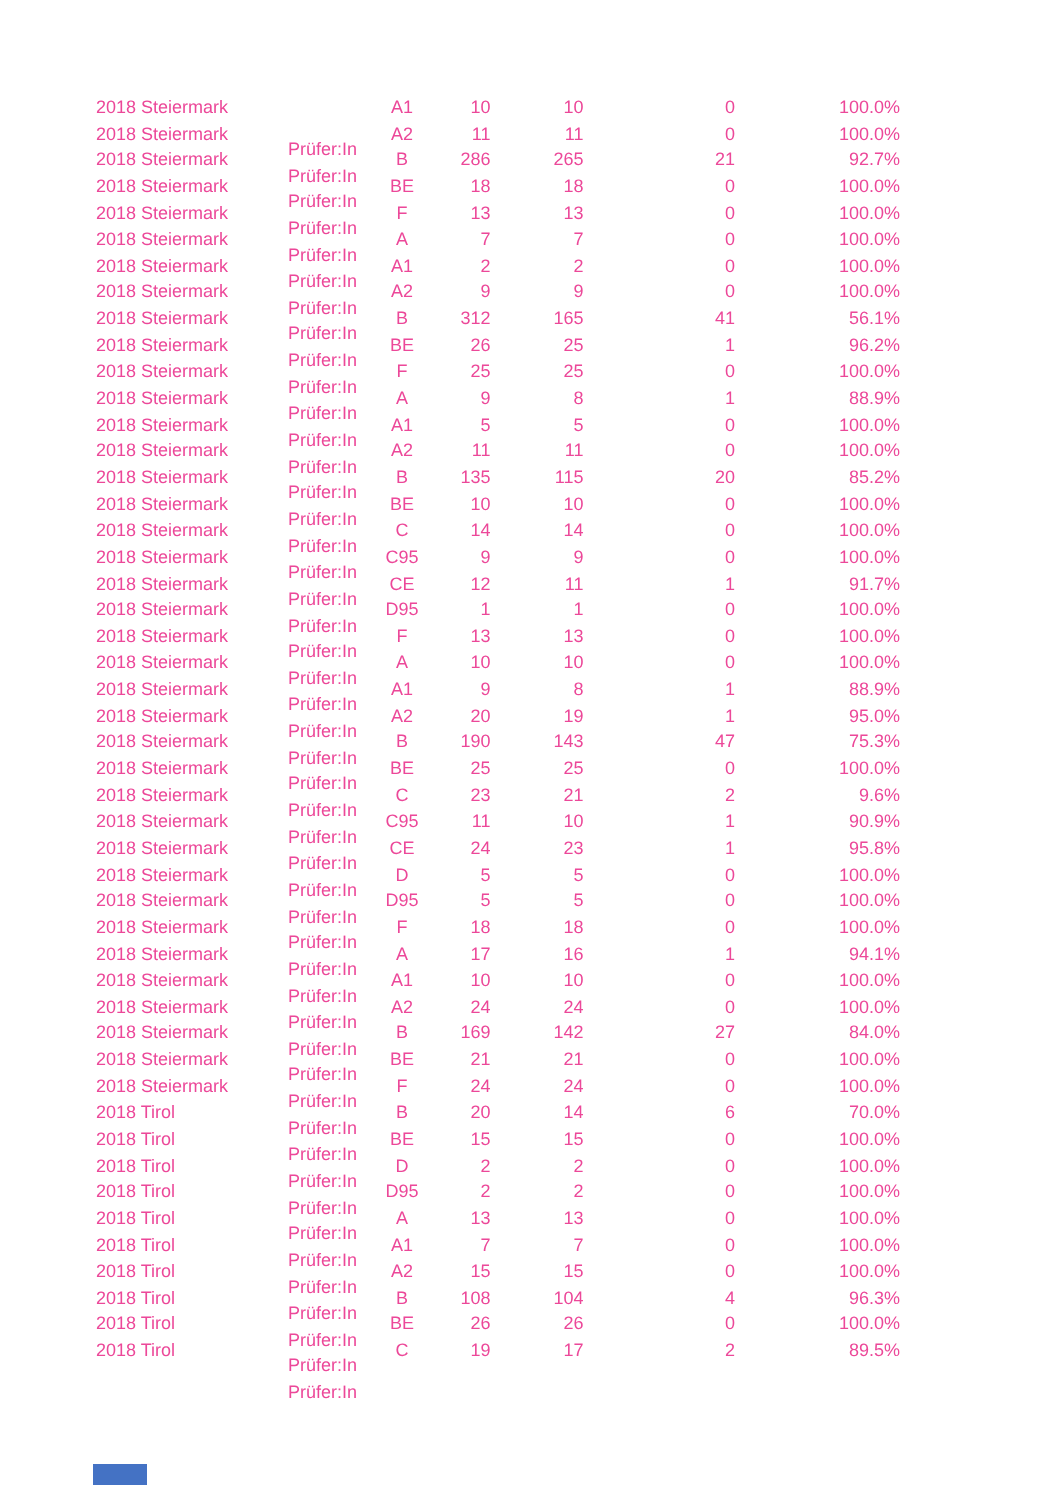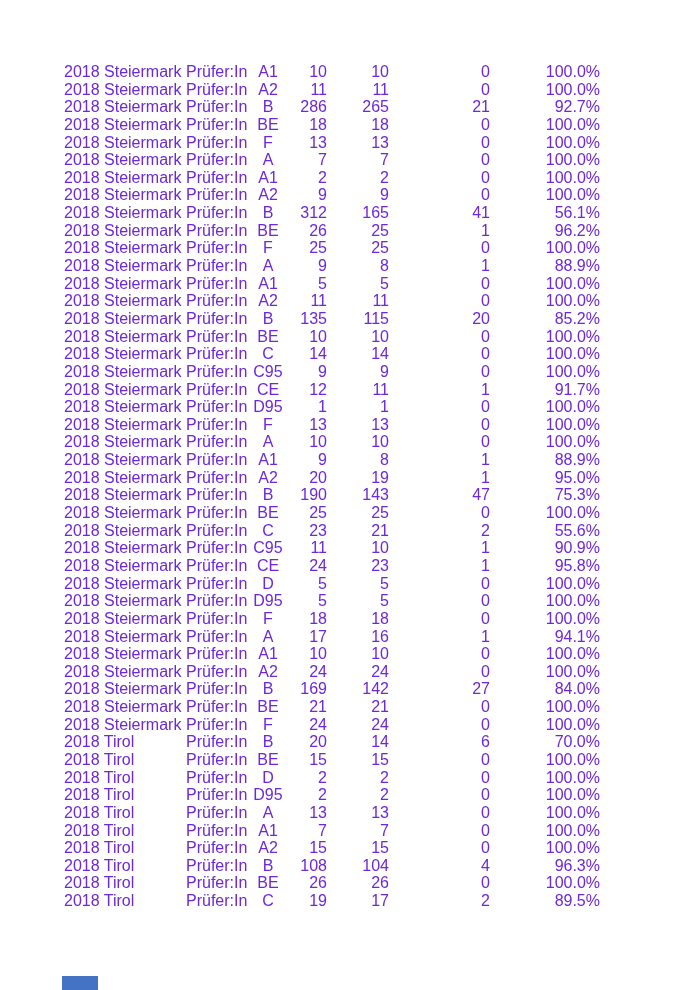--- a/index.html
+++ b/index.html
@@ -16,28 +16,28 @@
   }
   .table-wrap {
     position: absolute;
     top: 63px;
     left: 0;
     width: 700px;
   }
   .trow {
     position: relative;
     height: 17.65px;
-    font-size: 16px;
+    font-size: 12px;
     line-height: 17.65px;
-    color: #6d28d9;
+    color: #ec4899;
     white-space: nowrap;
   }
   .trow span { position: absolute; top: 0; height: 17.65px; }
   .c-region   { left: 64px;  width: 118px; text-align: left; }
-  .c-examiner { left: 186px; width: 58px;  text-align: right; }
+  .c-examiner { left: 186px; width: 58px;  text-align: center; margin-top: 28px; }
   .c-category { left: 248px; width: 40px;  text-align: center; }
   .c-v1       { left: 262px; width: 65px;  text-align: right; }
   .c-v2       { left: 324px; width: 65px;  text-align: right; }
   .c-v3       { left: 410px; width: 80px;  text-align: right; }
   .c-pct      { left: 488px; width: 80px;  text-align: right; margin-left: 32px; }
   .sheet-tab-fragment {
     position: absolute;
     left: 62px;
     top: 976px;
     width: 36px;
@@ -282,21 +282,21 @@
       <span class="c-v3">0</span>
       <span class="c-pct">100.0%</span>
     </div>
     <div class="trow">
       <span class="c-region">2018 Steiermark</span>
       <span class="c-examiner">Prüfer:In</span>
       <span class="c-category">C</span>
       <span class="c-v1">23</span>
       <span class="c-v2">21</span>
       <span class="c-v3">2</span>
-      <span class="c-pct">55.6%</span>
+      <span class="c-pct">9.6%</span>
     </div>
     <div class="trow">
       <span class="c-region">2018 Steiermark</span>
       <span class="c-examiner">Prüfer:In</span>
       <span class="c-category">C95</span>
       <span class="c-v1">11</span>
       <span class="c-v2">10</span>
       <span class="c-v3">1</span>
       <span class="c-pct">90.9%</span>
     </div>

